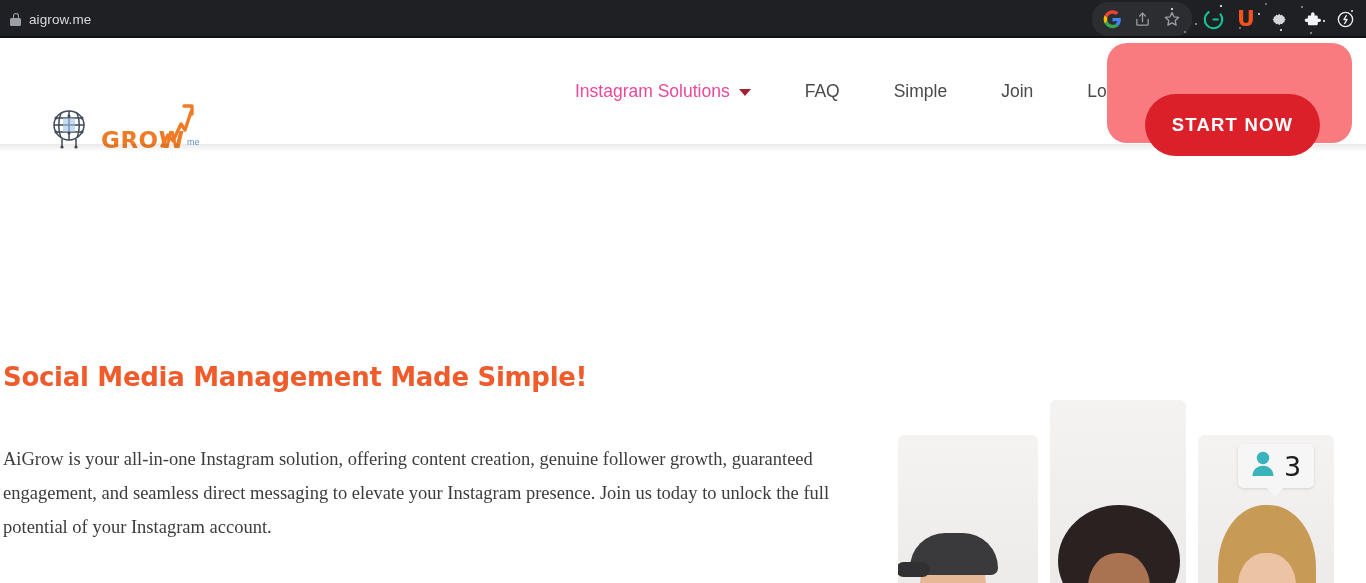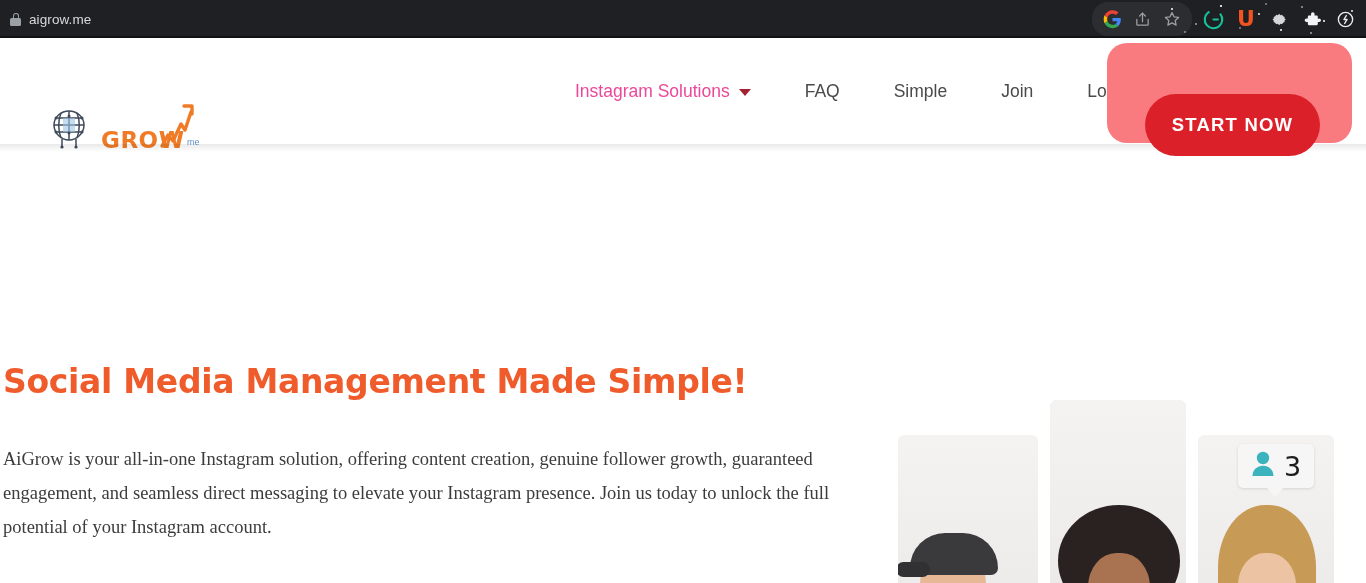--- a/index.html
+++ b/index.html
@@ -108,21 +108,21 @@
   .highlight-box {
     position: absolute; left: 1107px; top: 43px; width: 245px; height: 100px;
     background: #fa7b7f; border-radius: 20px; pointer-events: none;
   }
 
   
   .hero { position: absolute; left: 0; top: 152px; width: 1366px; height: 431px; background: #fff; }
   .hero-heading {
     position: absolute; left: 3px; top: 210px;
     font-family: "DejaVu Sans", sans-serif;
-    font-size: 33px; font-weight: 700; color: #ef5b2b; letter-spacing: -.3px;
+    font-size: 26px; font-weight: 700; color: #ef5b2b; letter-spacing: -.3px;
     white-space: nowrap;
     text-align: center;
   }
   .hero-para {
     position: absolute; left: 3px; top: 290px; width: 862px;
     font-size: 18.5px; line-height: 34px; color: #3c3c3c; font-family: Liberation Serif, serif;
   }
 
   
   .collage { position: absolute; left: 898px; top: 248px; width: 468px; height: 335px; }

